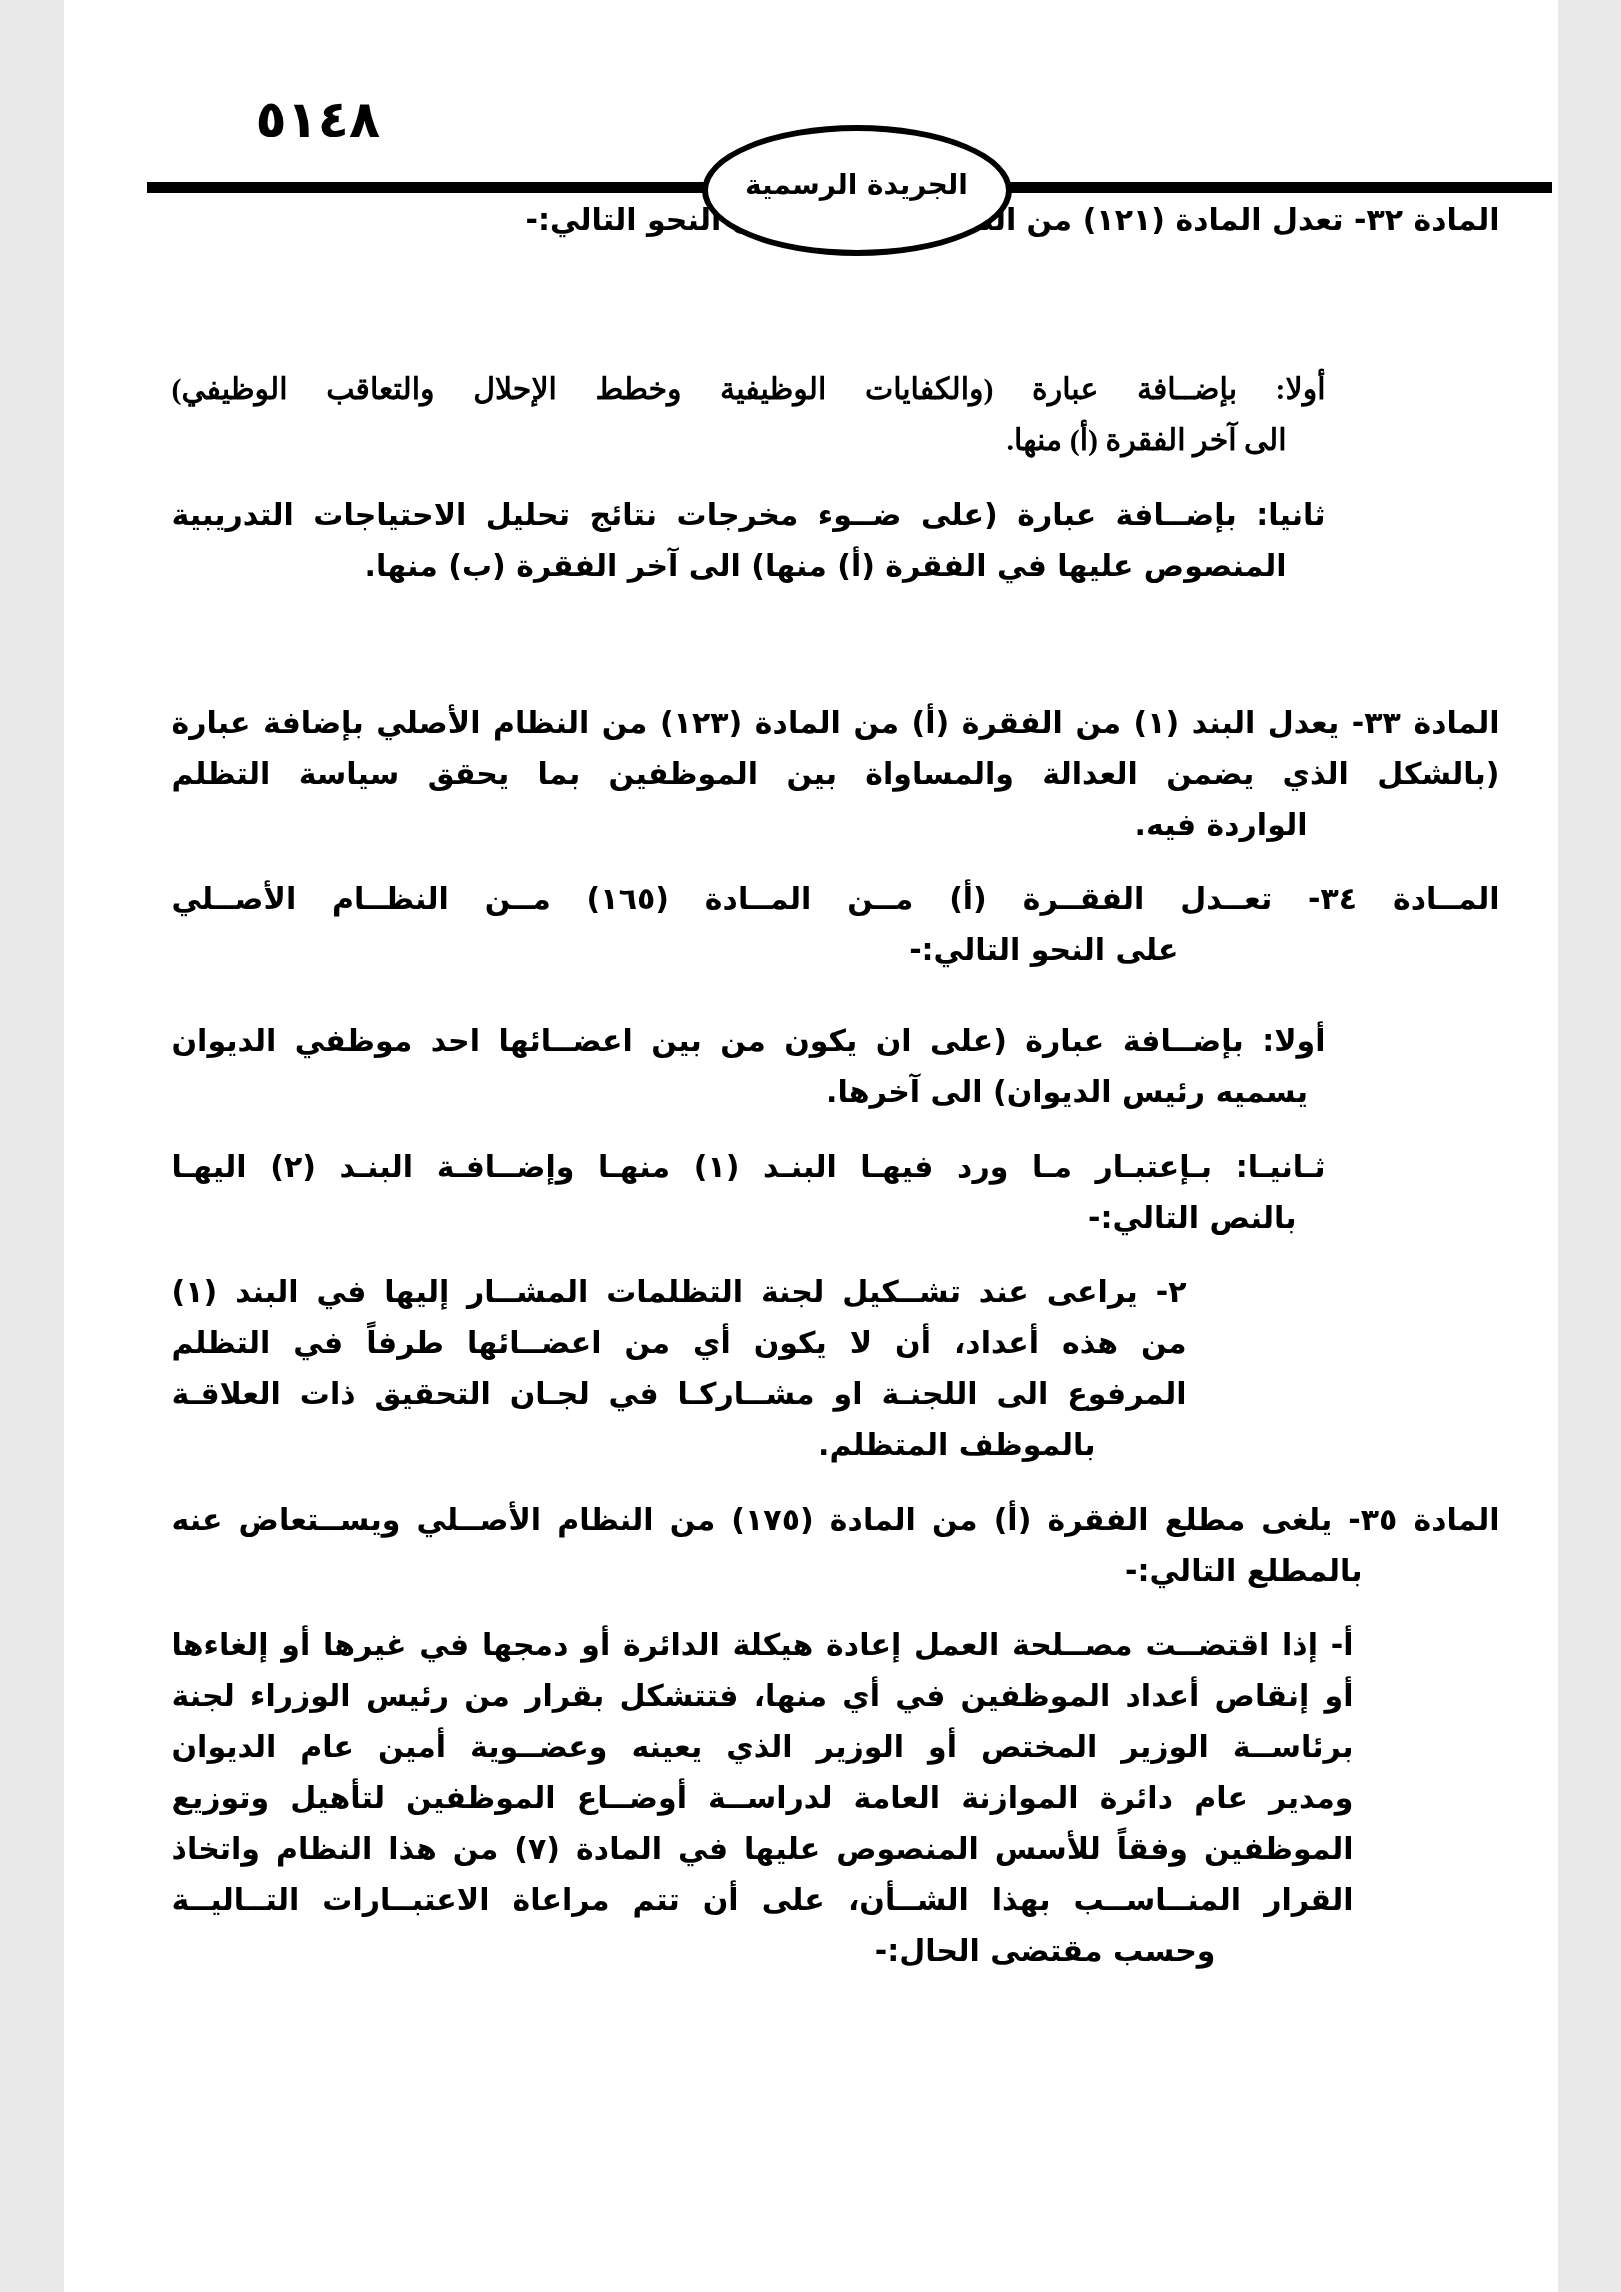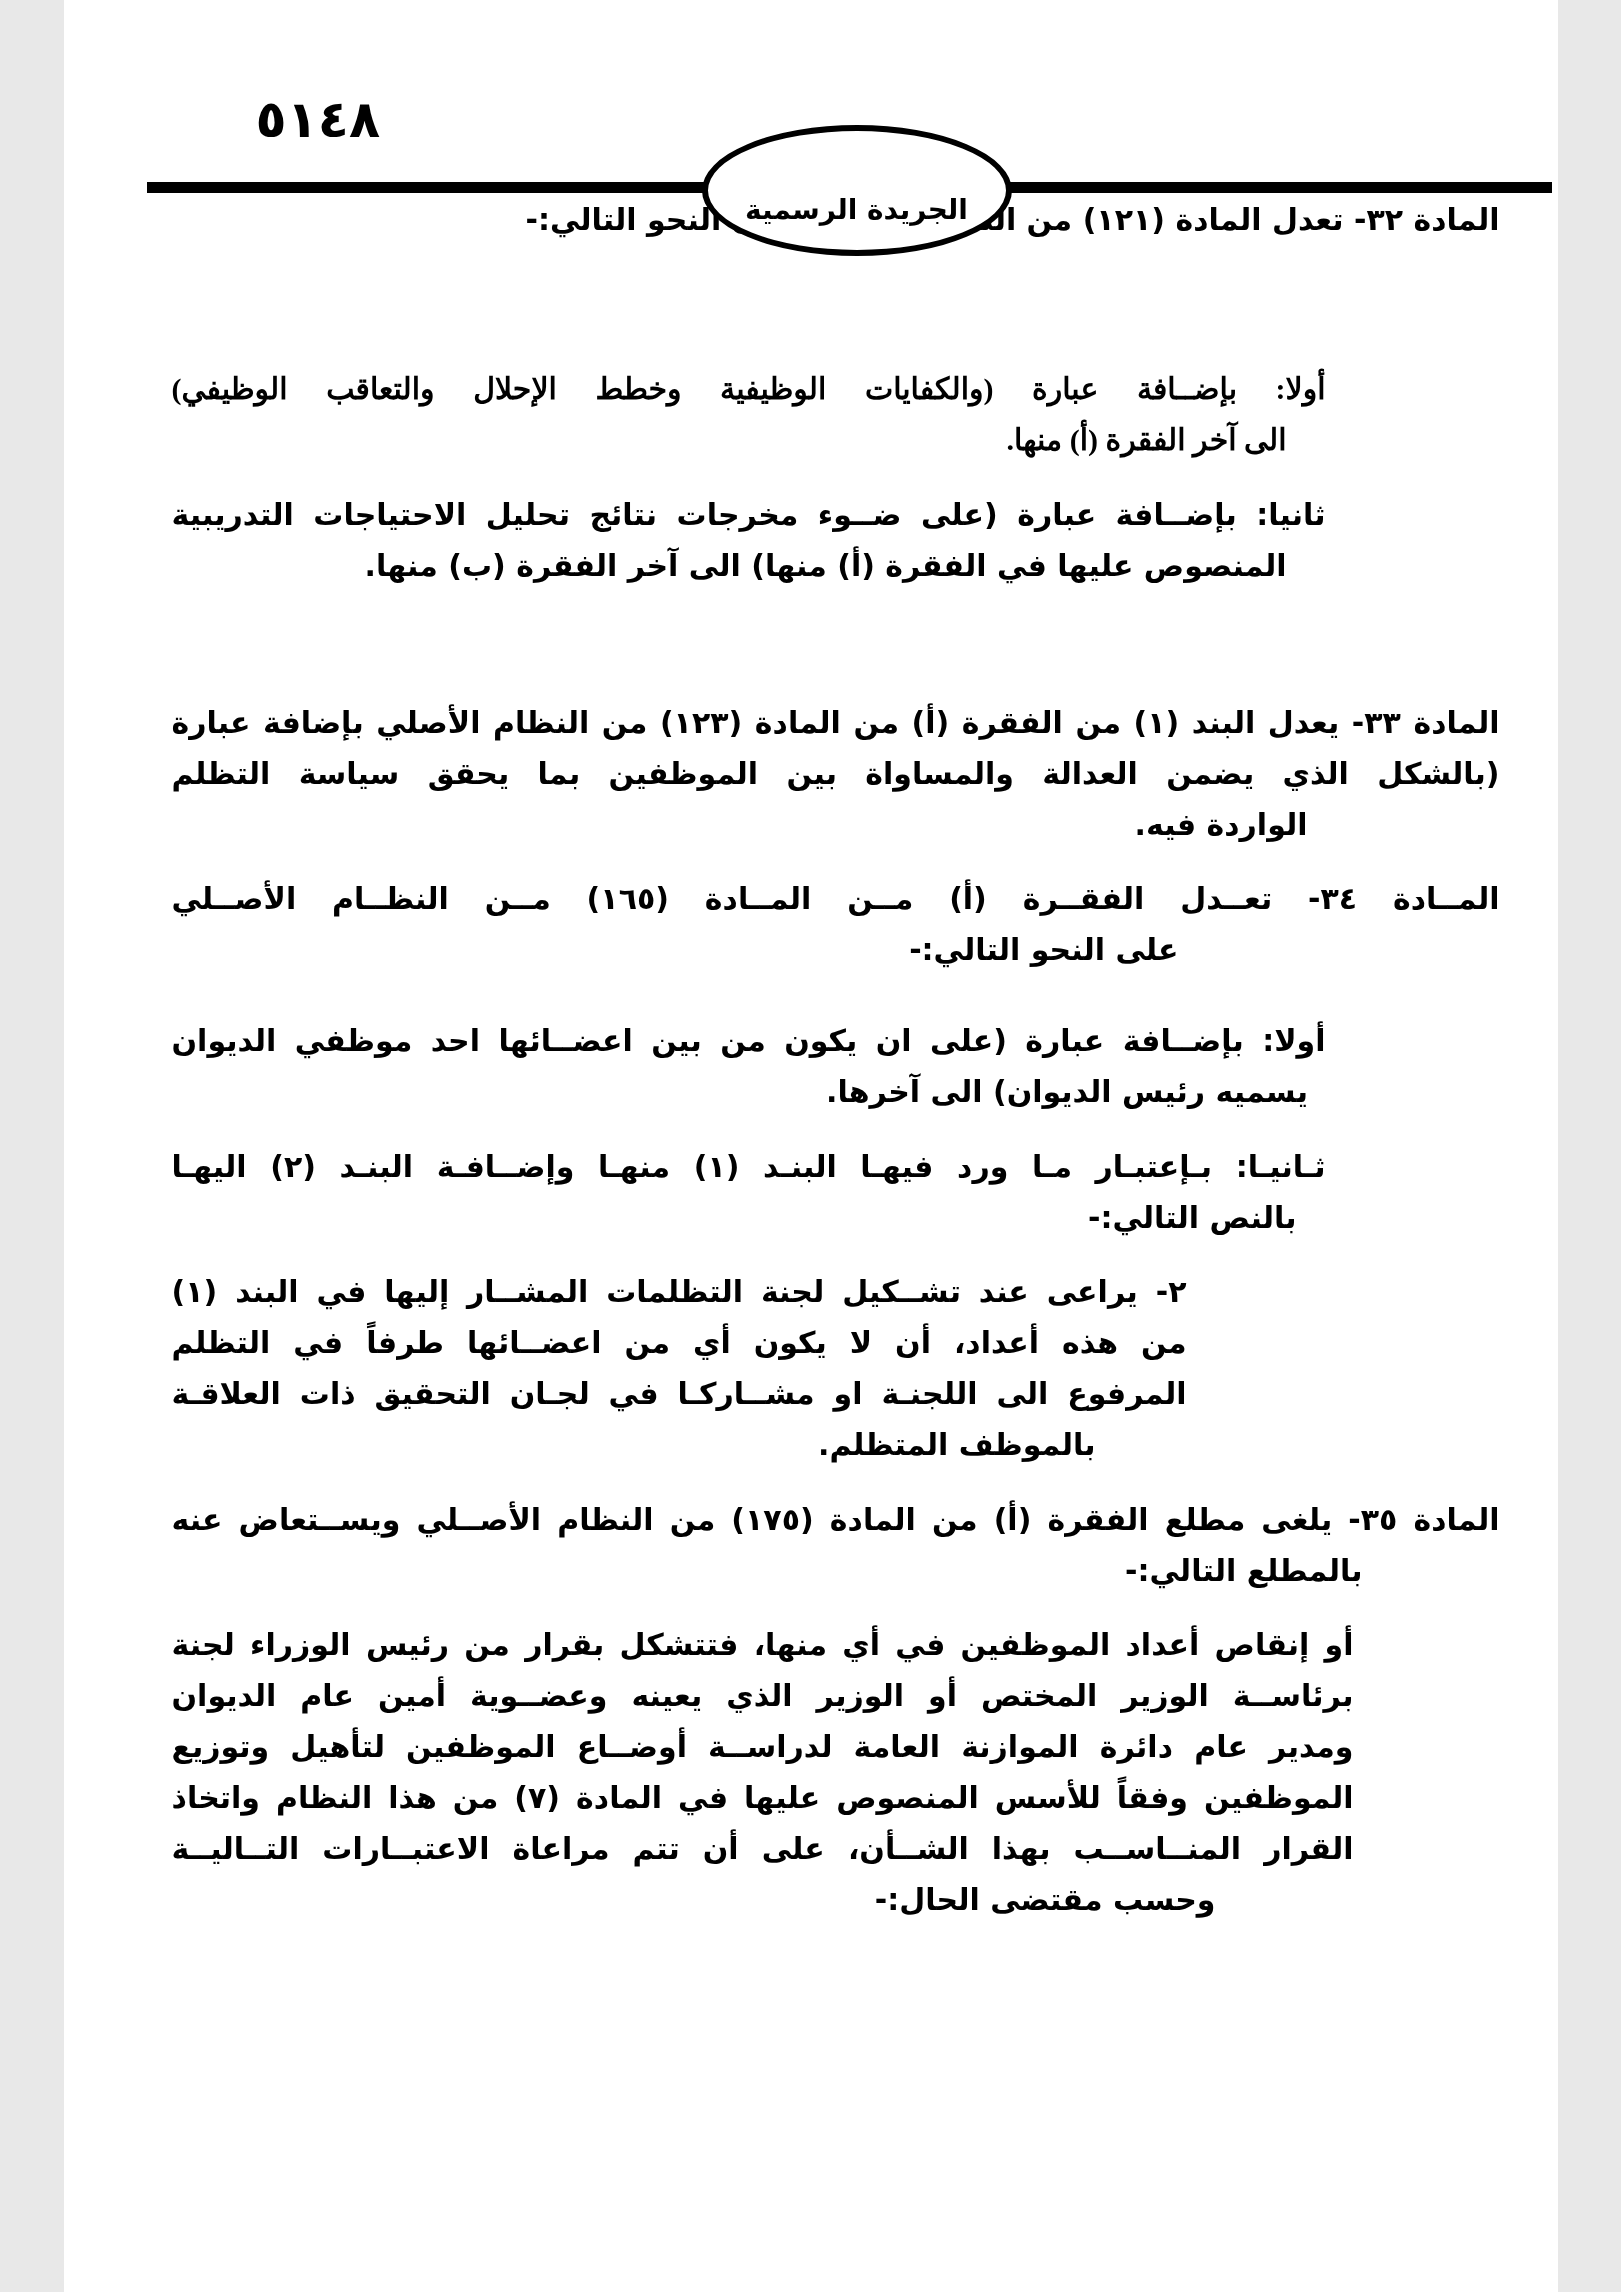--- a/index.html
+++ b/index.html
@@ -28,21 +28,21 @@
   }
   .gazette-badge{
     position:absolute;
     left:638px;top:125px;
     width:310px;height:131px;
     background:#fff;
     border:6.9px solid #000;
     border-radius:50%;
     box-sizing:border-box;
     display:flex;
-    align-items:center;
+    align-items:flex-start;
     justify-content:center;
     padding-top:37px;
     z-index:2;
   }
   .gazette-badge .badge-label{
     font-size:28px;
     font-weight:bold;
     white-space:nowrap;
   }
   
@@ -113,20 +113,21 @@
         <div class="line just">٢- يراعى عند تشــكيل لجنة التظلمات المشــار إليها في البند (١)</div>
         <div class="line just">من هذه أعداد، أن لا يكون أي من اعضــائها طرفاً في التظلم</div>
         <div class="line just">المرفوع الى اللجنـة او مشــاركـا في لجـان التحقيق ذات العلاقـة</div>
         <div class="line right" style="padding-right: 91px;">بالموظف المتظلم.</div>
       </div>
       <div class="para">
         <div class="line just">المادة ٣٥- يلغى مطلع الفقرة (أ) من المادة (١٧٥) من النظام الأصــلي ويســتعاض عنه</div>
         <div class="line right" style="padding-right: 137px;">بالمطلع التالي:-</div>
       </div>
       <div class="para" style="padding-right: 146px;">
+        <div class="line just">أ- إذا اقتضــت مصــلحة العمل إعادة هيكلة الدائرة أو دمجها في غيرها أو إلغاءها</div>
         <div class="line just">أو إنقاص أعداد الموظفين في أي منها، فتتشكل بقرار من رئيس الوزراء لجنة</div>
         <div class="line just">برئاســة الوزير المختص أو الوزير الذي يعينه وعضــوية أمين عام الديوان</div>
         <div class="line just">ومدير عام دائرة الموازنة العامة لدراســة أوضــاع الموظفين لتأهيل وتوزيع</div>
         <div class="line just">الموظفين وفقاً للأسس المنصوص عليها في المادة (٧) من هذا النظام واتخاذ</div>
         <div class="line just">القرار المنــاســب بهذا الشــأن، على أن تتم مراعاة الاعتبــارات التــاليــة</div>
         <div class="line right" style="padding-right: 138px;">وحسب مقتضى الحال:-</div>
       </div>
     </div>
 
 </div>

